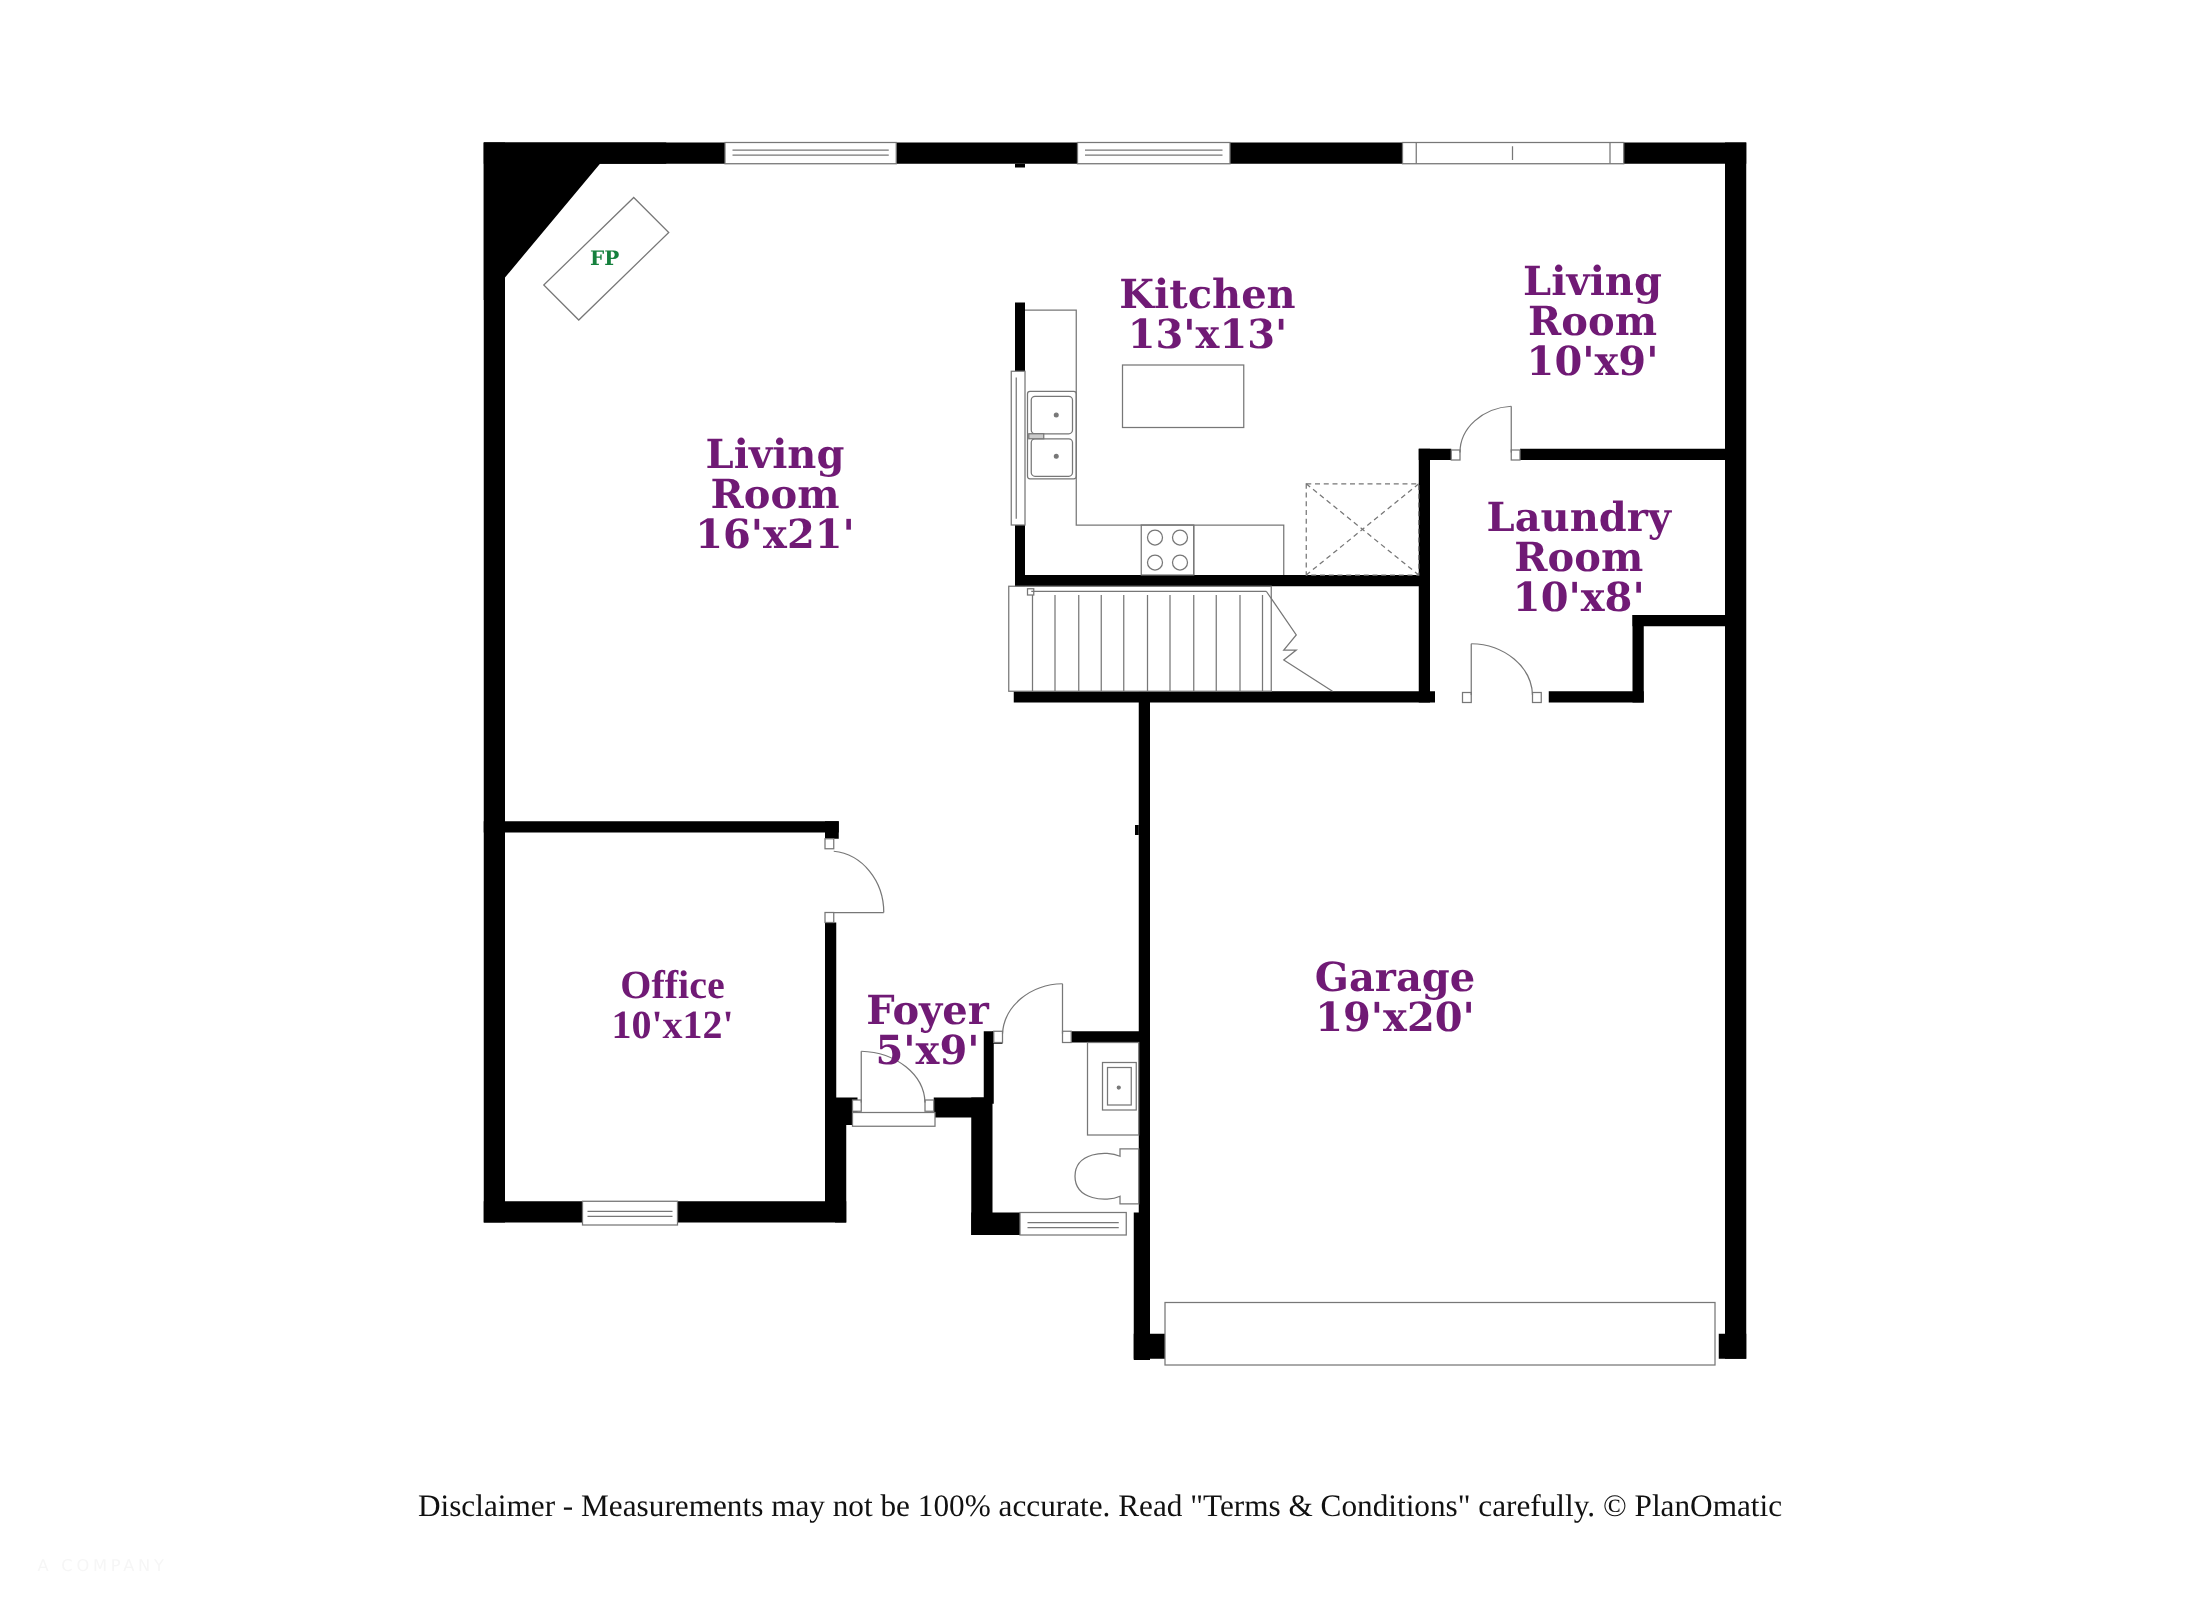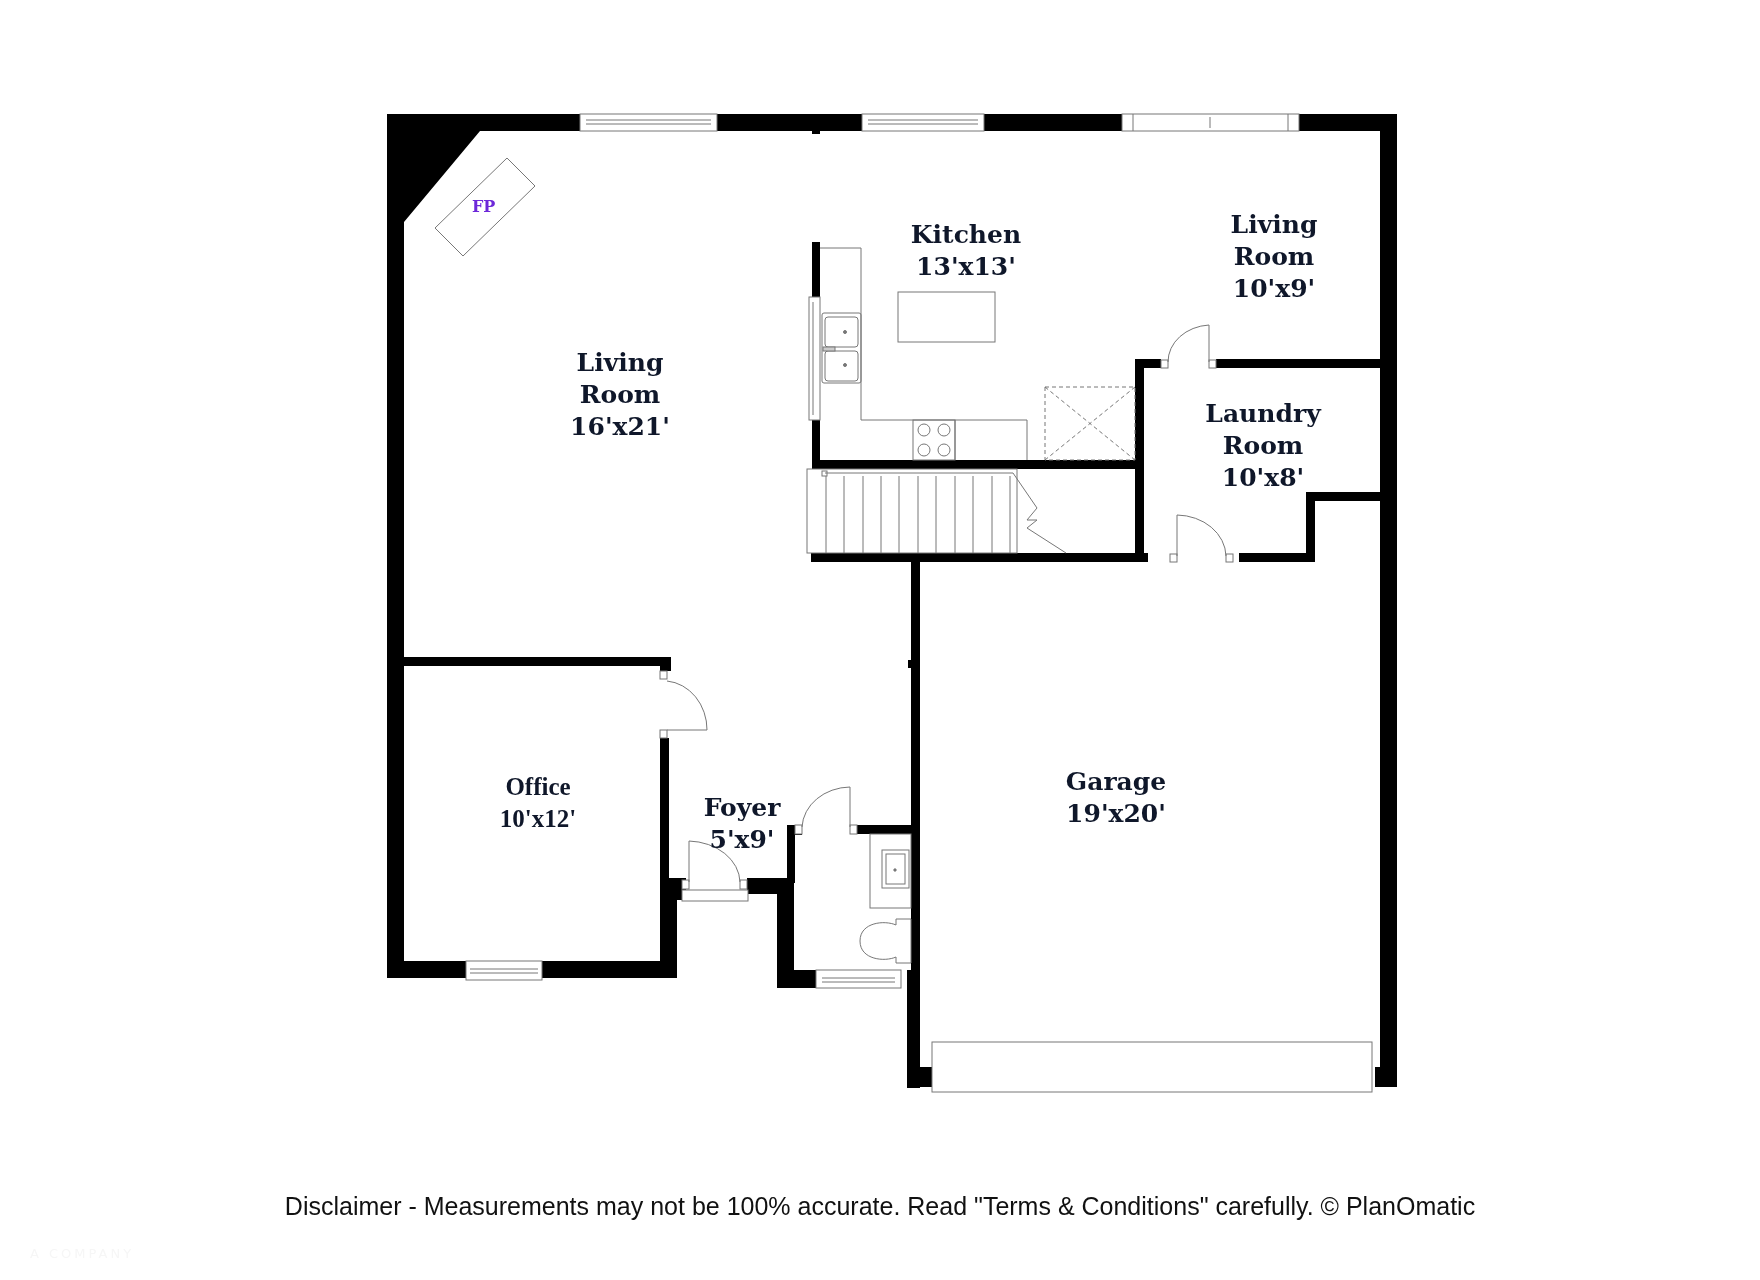--- a/index.html
+++ b/index.html
@@ -1,30 +1,30 @@
 <!DOCTYPE html>
 <html><head>
 <meta charset="utf-8">
 <style>
   html, body { margin:0; padding:0; background:#ffffff; }
   body { width:1760px; height:1280px; position:relative; overflow:hidden; }
   #plan { position:absolute; left:0; top:0; }
   .room-label {
     position:absolute; transform:translateX(-50%);
-    font-family:"DejaVu Serif", serif; font-weight:bold; color:#0f172a;
-    text-align:center; line-height:32px; font-size:25px; white-space:nowrap;
+    font-family:"DejaVu Serif", serif; font-weight:bold; color:#701a75;
+    text-align:center; line-height:32px; font-size:32px; white-space:nowrap;
   }
   .room-label span { display:block; }
   .fp-label {
     position:absolute; font-family:"DejaVu Serif", serif; font-weight:bold;
-    font-size:16px; color:#6d28d9;
+    font-size:16px; color:#15803d;
   }
   .disclaimer {
     position:absolute; left:0; width:1760px; top:1192px; text-align:center;
-    font-family:Liberation Sans, sans-serif; font-size:25px; color:#111;
+    font-family:Liberation Serif, serif; font-size:25px; color:#111;
   }
   .watermark {
     position:absolute; top:1246px; left:30px; font-family:"DejaVu Sans", sans-serif;
     font-size:13px; color:#f6f6f6; letter-spacing:3px;
   }
 </style>
 </head>
 <body>
 
 <svg id="plan" width="1760" height="1280" viewBox="0 0 1760 1280" xmlns="http://www.w3.org/2000/svg">

